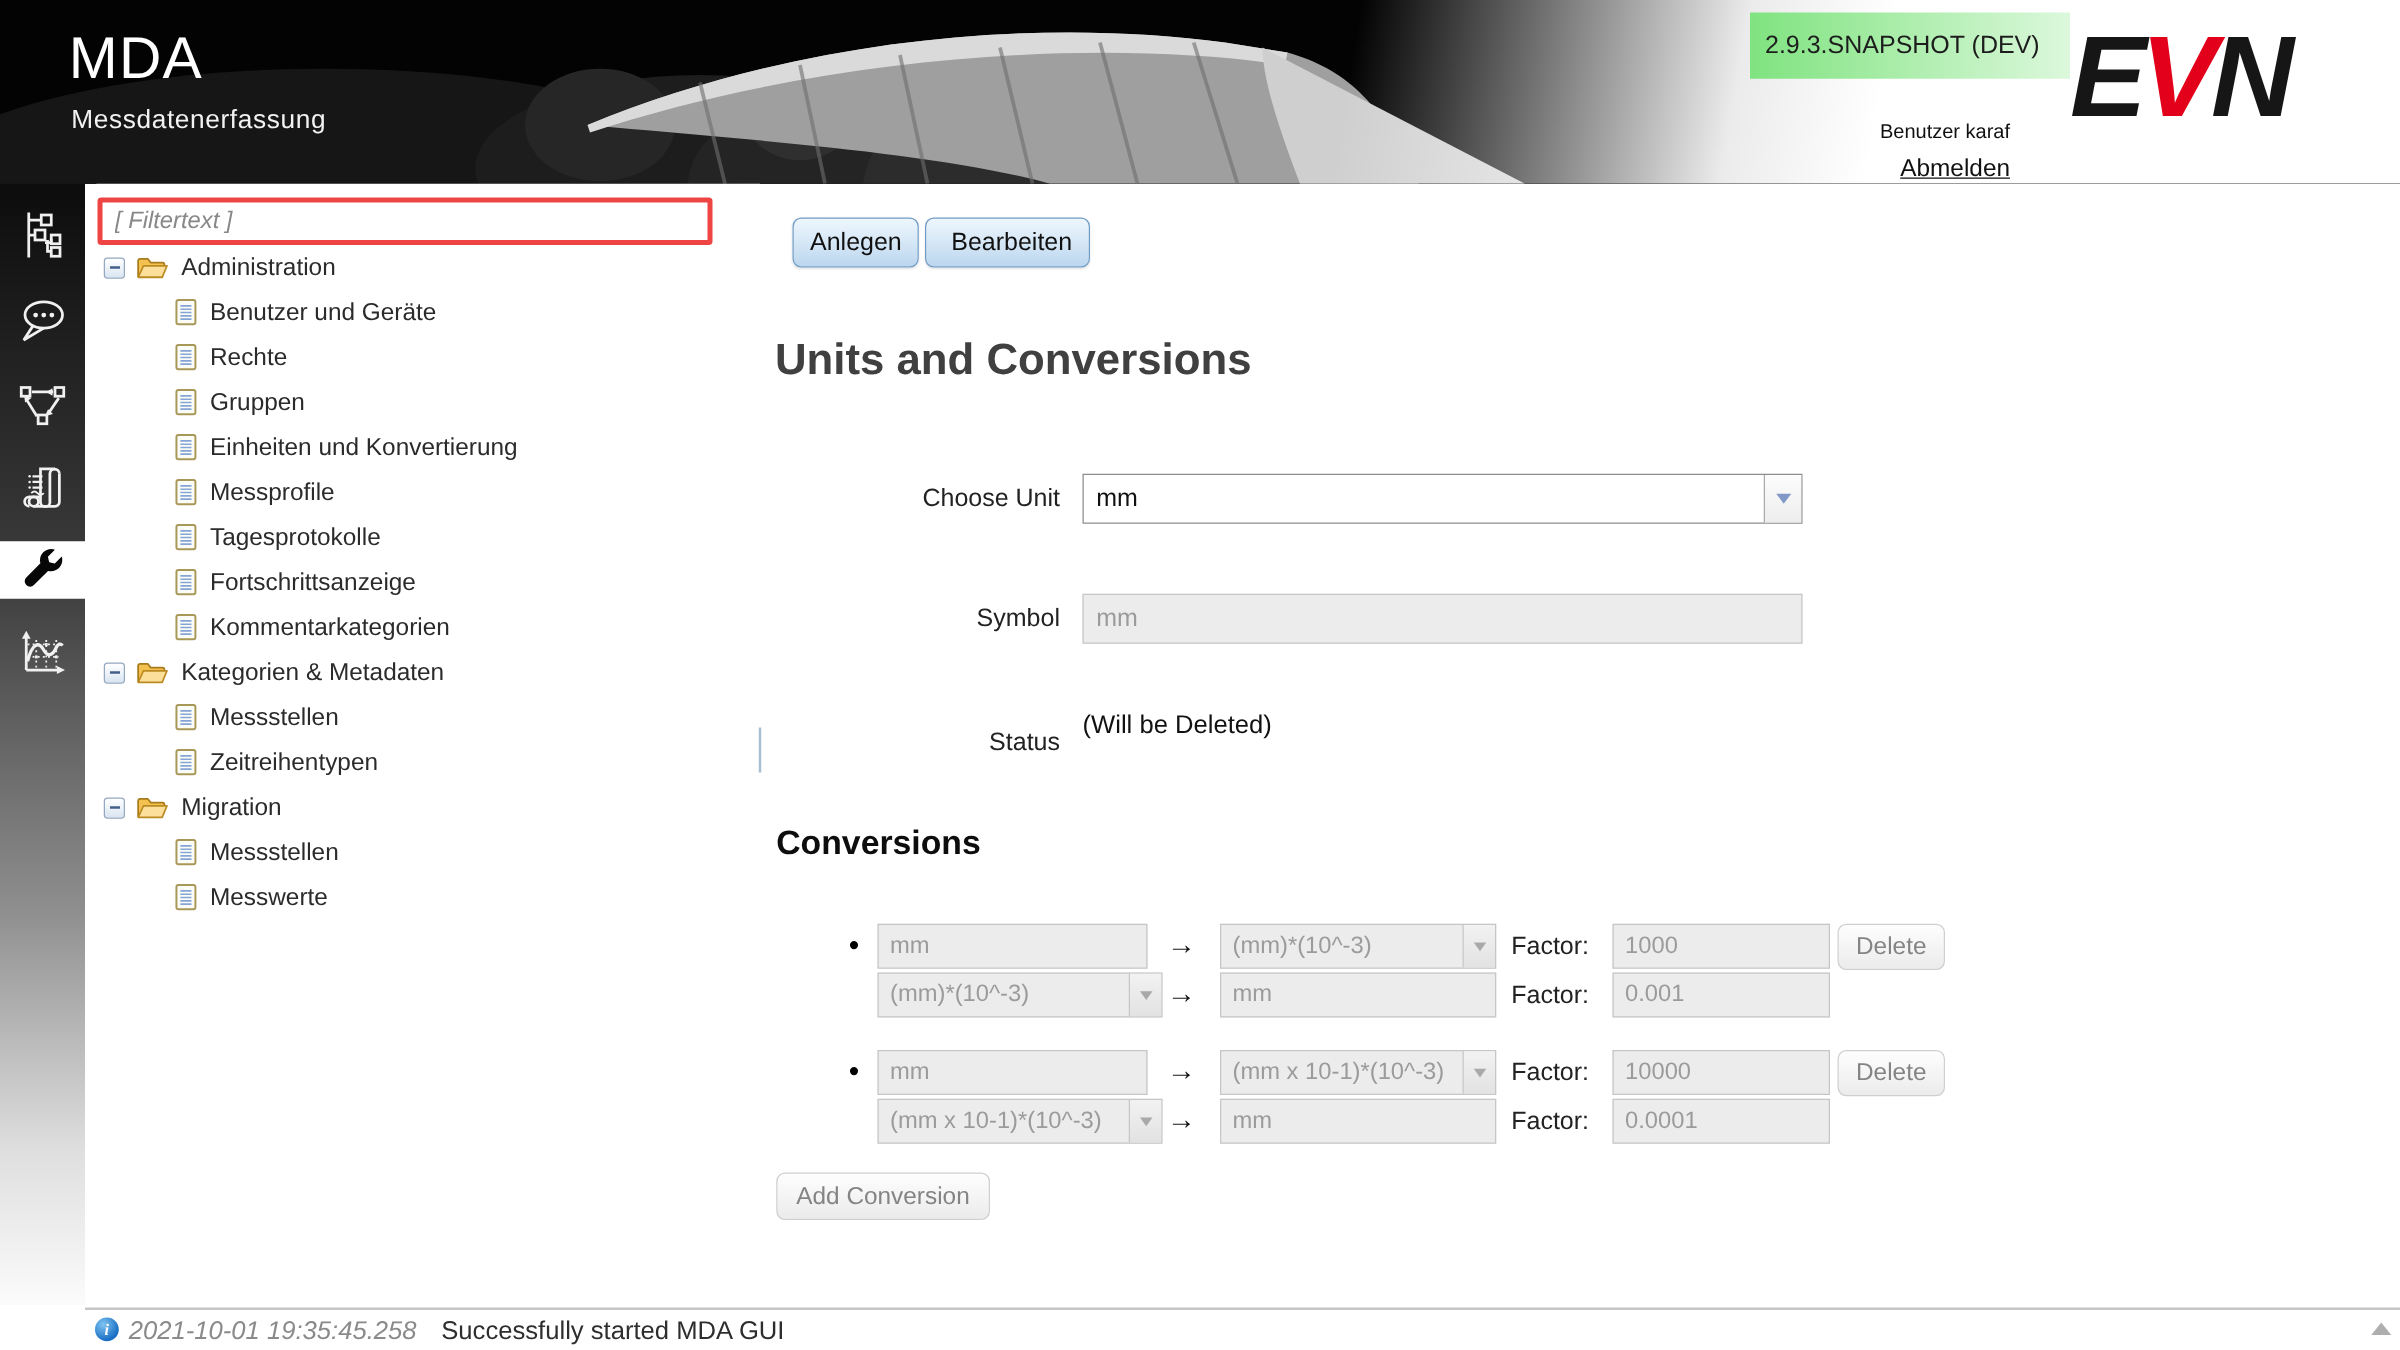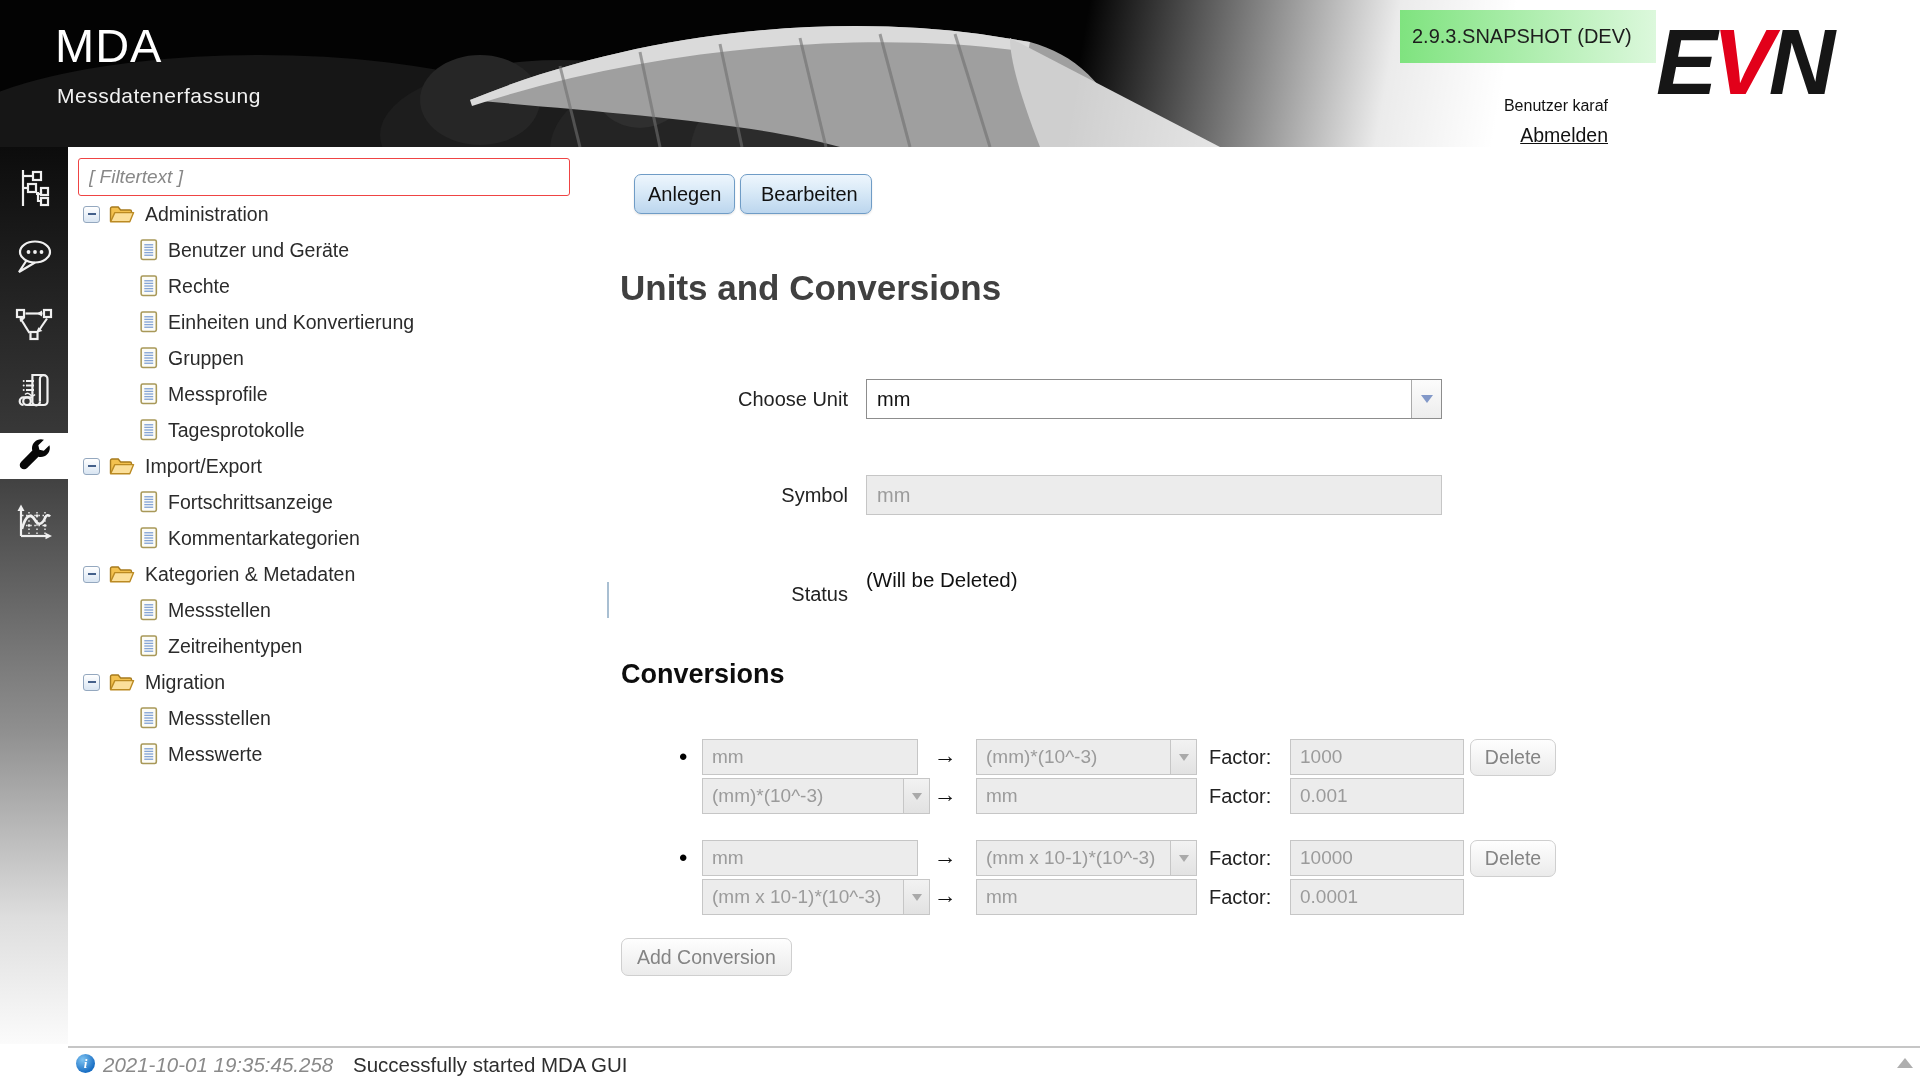--- a/index.html
+++ b/index.html
@@ -37,21 +37,21 @@
     background:linear-gradient(#0c0c0c 0%, #3c3c3c 35%, #8f8f8f 65%, #dedede 86%, #fbfbfb 100%); }
   .rail-item { position:absolute; left:0; width:68px; height:46px;
     display:flex; align-items:center; justify-content:center; cursor:pointer; }
   .rail-item.selected { background:#ffffff; }
   .rail-item svg { display:block; }
 
   
   .tree-panel { position:absolute; left:68px; top:147px; width:540px; height:897px;
     background:#fff; border-top-left-radius:10px; }
   .filter-input { position:absolute; left:10px; top:11px; width:492px; height:38px;
-    border:1px solid #ef4444; border-radius:3px; font-family:"Liberation Sans",sans-serif;
+    border:4px solid #ef4444; border-radius:3px; font-family:"Liberation Sans",sans-serif;
     font-size:19px; padding:0 10px; color:#333; outline:none; }
   .filter-input::placeholder { color:#888; font-style:italic; }
   .tree-list { position:absolute; left:0; top:49px; width:540px; }
   .tree-row { height:36px; display:flex; align-items:center; cursor:pointer; }
   .tree-row.depth0 { padding-left:15px; }
   .tree-row.depth1 { padding-left:72px; }
   .expander { width:17px; height:17px; border:1px solid #94a8bf; border-radius:3px;
     background:linear-gradient(#ffffff,#d9e5f2); position:relative; flex:0 0 auto; }
   .expander::after { content:""; position:absolute; left:3.5px; top:6.5px; width:8px; height:2px;
     background:#44608a; }
@@ -282,76 +282,66 @@
         <rect x="1" y="1" width="14.5" height="18.5" rx="1.5" fill="#fcfcf7" stroke="#a89858" stroke-width="1.5"></rect>
         <g stroke="#85a5d6" stroke-width="1.3">
           <path d="M4 5.5 H12.5"></path>
               <path d="M4 8 H12.5"></path>
               <path d="M4 10.5 H12.5"></path>
           <path d="M4 13 H12.5"></path>
               <path d="M4 15.5 H12.5"></path>
         </g>
       </svg>
     </span>
+    <span class="tree-label">Gruppen</span>
+  </div>
+      <div class="tree-row depth1">
+    <span class="doc-ic">
+      <svg width="18" height="22" viewBox="0 0 17 21">
+        <rect x="1" y="1" width="14.5" height="18.5" rx="1.5" fill="#fcfcf7" stroke="#a89858" stroke-width="1.5"></rect>
+        <g stroke="#85a5d6" stroke-width="1.3">
+          <path d="M4 5.5 H12.5"></path>
+              <path d="M4 8 H12.5"></path>
+              <path d="M4 10.5 H12.5"></path>
+          <path d="M4 13 H12.5"></path>
+              <path d="M4 15.5 H12.5"></path>
+        </g>
+      </svg>
+    </span>
     <span class="tree-label">Einheiten und Konvertierung</span>
   </div>
       <div class="tree-row depth1">
     <span class="doc-ic">
       <svg width="18" height="22" viewBox="0 0 17 21">
         <rect x="1" y="1" width="14.5" height="18.5" rx="1.5" fill="#fcfcf7" stroke="#a89858" stroke-width="1.5"></rect>
         <g stroke="#85a5d6" stroke-width="1.3">
           <path d="M4 5.5 H12.5"></path>
               <path d="M4 8 H12.5"></path>
               <path d="M4 10.5 H12.5"></path>
           <path d="M4 13 H12.5"></path>
               <path d="M4 15.5 H12.5"></path>
         </g>
       </svg>
     </span>
-    <span class="tree-label">Gruppen</span>
-  </div>
-      <div class="tree-row depth1">
-    <span class="doc-ic">
-      <svg width="18" height="22" viewBox="0 0 17 21">
-        <rect x="1" y="1" width="14.5" height="18.5" rx="1.5" fill="#fcfcf7" stroke="#a89858" stroke-width="1.5"></rect>
-        <g stroke="#85a5d6" stroke-width="1.3">
-          <path d="M4 5.5 H12.5"></path>
-              <path d="M4 8 H12.5"></path>
-              <path d="M4 10.5 H12.5"></path>
-          <path d="M4 13 H12.5"></path>
-              <path d="M4 15.5 H12.5"></path>
-        </g>
-      </svg>
-    </span>
     <span class="tree-label">Messprofile</span>
   </div>
       <div class="tree-row depth1">
     <span class="doc-ic">
       <svg width="18" height="22" viewBox="0 0 17 21">
         <rect x="1" y="1" width="14.5" height="18.5" rx="1.5" fill="#fcfcf7" stroke="#a89858" stroke-width="1.5"></rect>
         <g stroke="#85a5d6" stroke-width="1.3">
           <path d="M4 5.5 H12.5"></path>
               <path d="M4 8 H12.5"></path>
               <path d="M4 10.5 H12.5"></path>
           <path d="M4 13 H12.5"></path>
               <path d="M4 15.5 H12.5"></path>
         </g>
       </svg>
     </span>
     <span class="tree-label">Tagesprotokolle</span>
-  </div>
-      <div class="tree-row depth0">
-    <span class="expander"></span>
-    <span class="folder-ic">
-      <svg width="26" height="20" viewBox="0 0 26 20">
-        <path d="M1.5 17.5 V4.5 a1.5 1.5 0 0 1 1.5-1.5 h6.2 l2.4 3 h9.4 a1.5 1.5 0 0 1 1.5 1.5 v2.5" fill="#f3c14f" stroke="#a77b1e" stroke-width="1.4"></path>
-        <path d="M5.8 8.6 H24.6 L20.8 17.8 H1.6 Z" fill="#fbdf9a" stroke="#bb8a22" stroke-width="1.4" stroke-linejoin="round"></path>
-      </svg>
-    </span>
-    <span class="tree-label">Import/Export</span>
   </div>
       <div class="tree-row depth1">
     <span class="doc-ic">
       <svg width="18" height="22" viewBox="0 0 17 21">
         <rect x="1" y="1" width="14.5" height="18.5" rx="1.5" fill="#fcfcf7" stroke="#a89858" stroke-width="1.5"></rect>
         <g stroke="#85a5d6" stroke-width="1.3">
           <path d="M4 5.5 H12.5"></path>
               <path d="M4 8 H12.5"></path>
               <path d="M4 10.5 H12.5"></path>
           <path d="M4 13 H12.5"></path>

